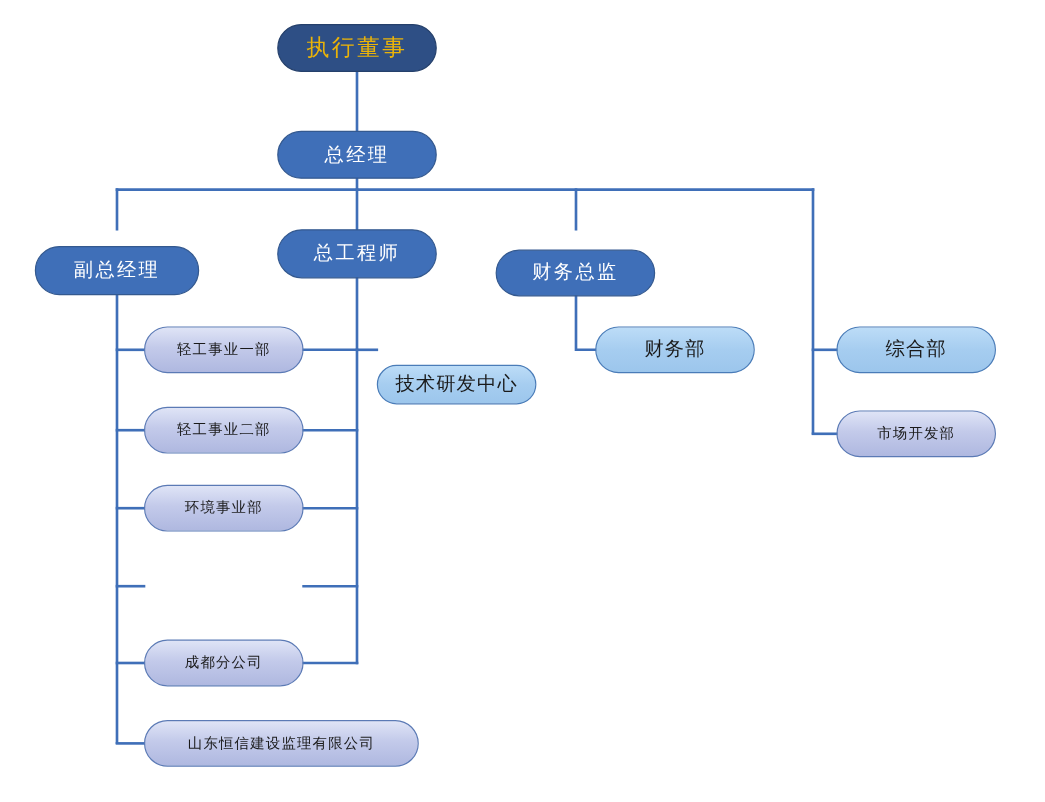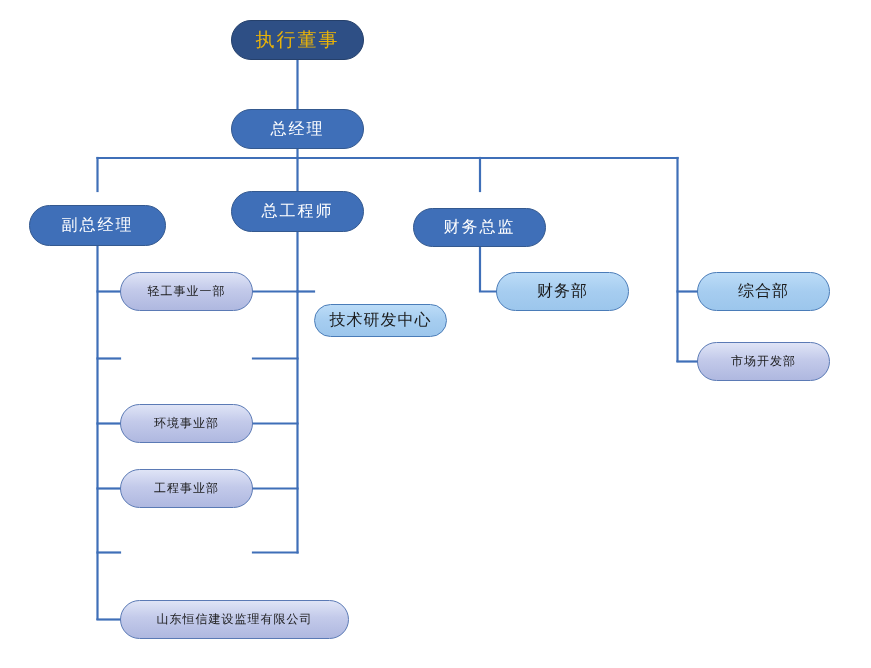--- a/index.html
+++ b/index.html
@@ -111,25 +111,26 @@
   <div class="node lvl-mgr" style="left: 231px; top: 109px; width: 133px; height: 40px; border-radius: 20px;">总经理</div>
 
   <div class="node lvl-mgr" style="left: 29px; top: 205px; width: 137px; height: 41px; border-radius: 20.5px;">副总经理</div>
 
   <div class="node lvl-mgr" style="left: 231px; top: 191px; width: 133px; height: 41px; border-radius: 20.5px;">总工程师</div>
 
   <div class="node lvl-mgr" style="left: 413px; top: 208px; width: 133px; height: 39px; border-radius: 20.5px;">财务总监</div>
 
   <div class="node lvl-dept-violet" style="left: 120px; top: 272px; width: 133px; height: 39px; border-radius: 19.5px;">轻工事业一部</div>
 
+  <div class="node lvl-dept-violet" style="left: 120px; top: 339px; width: 133px; height: 39px; border-radius: 19.5px;">轻工事业二部</div>
 
   <div class="node lvl-dept-violet" style="left: 120px; top: 404px; width: 133px; height: 39px; border-radius: 19.5px;">环境事业部</div>
 
-  <div class="node lvl-dept-violet" style="left: 120px; top: 469px; width: 133px; height: 39px; border-radius: 19.5px;">工程事业部</div>
 
+  <div class="node lvl-dept-violet" style="left: 120px; top: 533px; width: 133px; height: 39px; border-radius: 19.5px;">成都分公司</div>
 
   <div class="node lvl-dept-violet" style="left: 120px; top: 600px; width: 229px; height: 39px; border-radius: 19.5px;">山东恒信建设监理有限公司</div>
 
   <div class="node lvl-dept-blue" style="left: 314px; top: 272px; width: 133px; height: 33px; border-radius: 19.5px; margin-top: 32px;">技术研发中心</div>
 
   <div class="node lvl-dept-blue" style="left: 496px; top: 272px; width: 133px; height: 39px; border-radius: 19.5px;">财务部</div>
 
   <div class="node lvl-dept-violet" style="left: 697px; top: 342px; width: 133px; height: 39px; border-radius: 19.5px;">市场开发部</div>
 
   <div class="node lvl-dept-blue" style="left: 697px; top: 272px; width: 133px; height: 39px; border-radius: 19.5px;">综合部</div>

